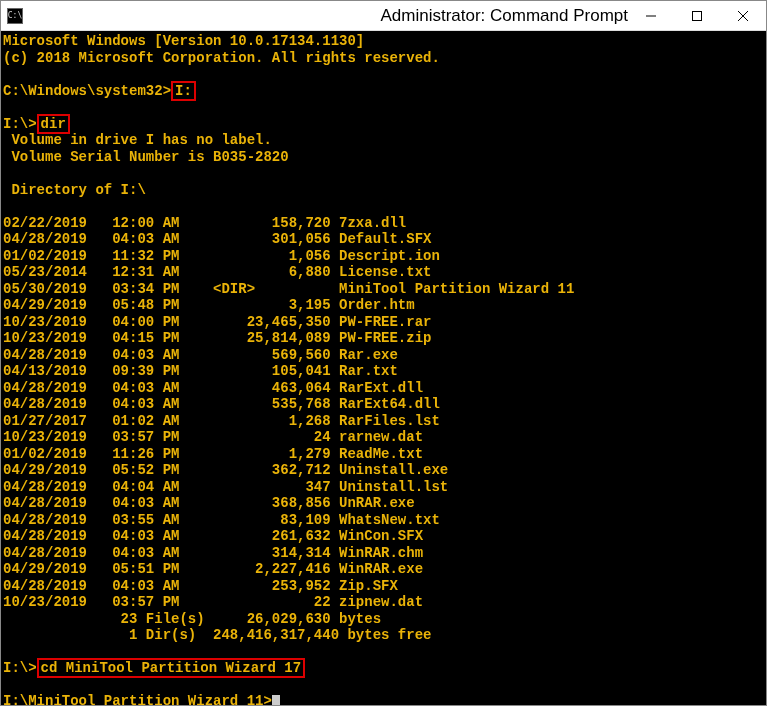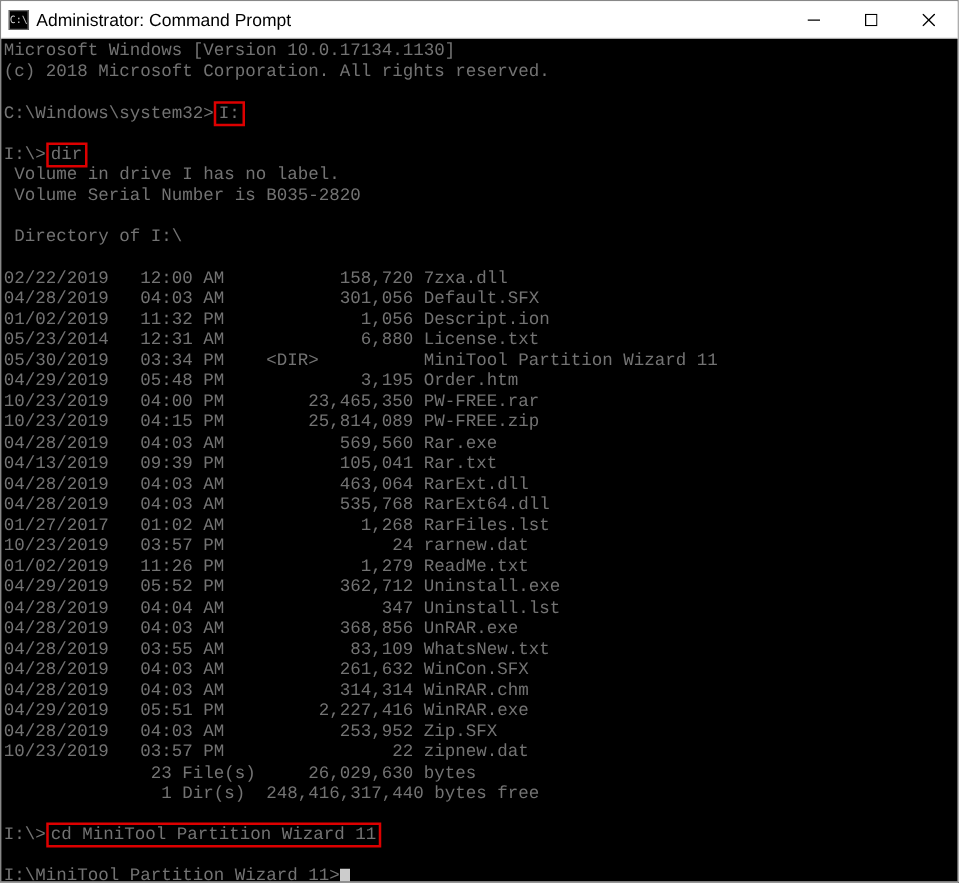--- a/index.html
+++ b/index.html
@@ -34,48 +34,50 @@
       background: #000;
       border: 1px solid #666;
       margin-right: 6px;
       display: flex;
       align-items: center;
       justify-content: center;
       font-size: 8px;
       color: #ccc;
     }
     .titlebar-text {
-      font-size: 14px;
+      font-size: 17px;
       font-family: 'Segoe UI', Tahoma, sans-serif;
       flex: 1;
+      text-align: right;
     }
     .win-controls {
       display: flex;
       height: 100%;
     }
     .win-btn {
       width: 46px;
       height: 100%;
       display: flex;
       align-items: center;
       justify-content: center;
       font-family: 'Segoe UI', sans-serif;
       font-size: 12px;
       cursor: pointer;
     }
     .terminal {
       flex: 1;
       background: #000;
-      color: #737373;
+      color: #eab308;
       font-family: 'Consolas', 'Courier New', monospace;
       font-size: 14px;
       padding: 2px 2px;
       overflow: hidden;
       white-space: pre;
       line-height: 16.5px;
+      font-weight: bold;
     }
     .highlight-box {
       border: 2px solid #d00;
       display: inline;
       padding: 0 2px;
     }
     .cursor {
       display: inline-block;
       width: 8px;
       height: 14px;
@@ -141,16 +143,16 @@
 04/28/2019   04:03 AM           368,856 UnRAR.exe
 04/28/2019   03:55 AM            83,109 WhatsNew.txt
 04/28/2019   04:03 AM           261,632 WinCon.SFX
 04/28/2019   04:03 AM           314,314 WinRAR.chm
 04/29/2019   05:51 PM         2,227,416 WinRAR.exe
 04/28/2019   04:03 AM           253,952 Zip.SFX
 10/23/2019   03:57 PM                22 zipnew.dat</span>
 <span>              23 File(s)     26,029,630 bytes</span>
 <span>               1 Dir(s)  248,416,317,440 bytes free</span>
 
-<span>I:\&gt;</span><span class="highlight-box"><span>cd MiniTool Partition Wizard 11</span></span>
+<span>I:\&gt;</span><span class="highlight-box"><span>cd MiniTool Partition Wizard 17</span></span>
 
 <span>I:\MiniTool Partition Wizard 11&gt;</span><span class="cursor"></span></div>
 </div>
 
 </body></html>

